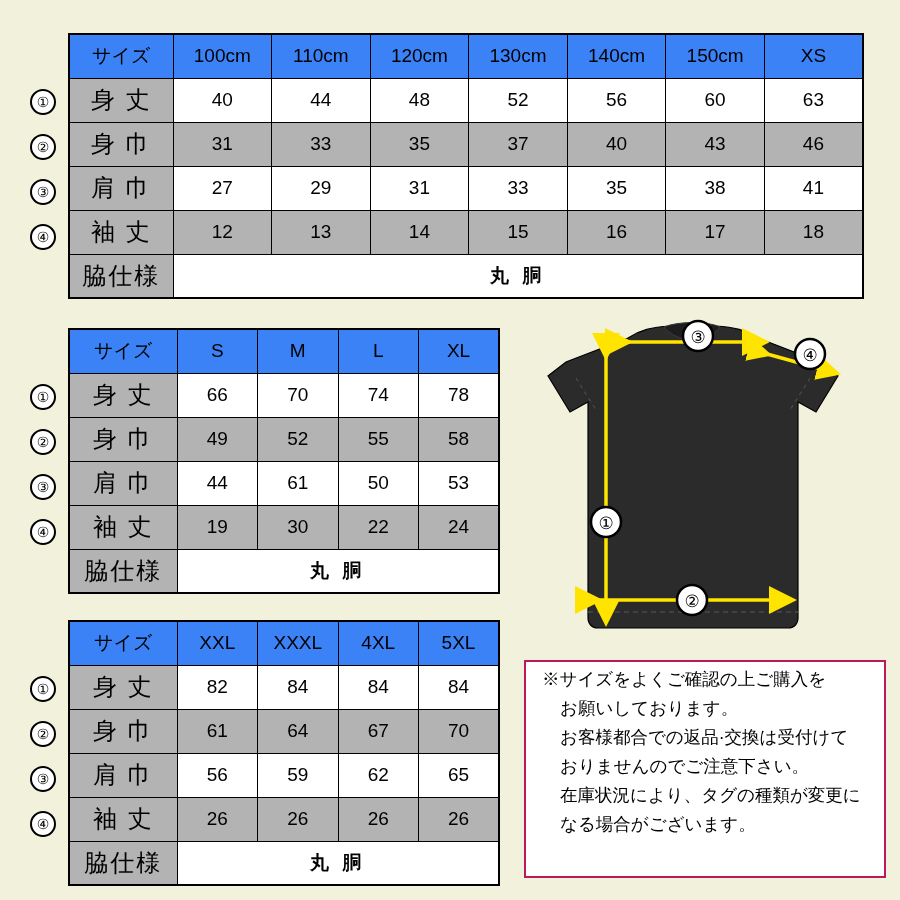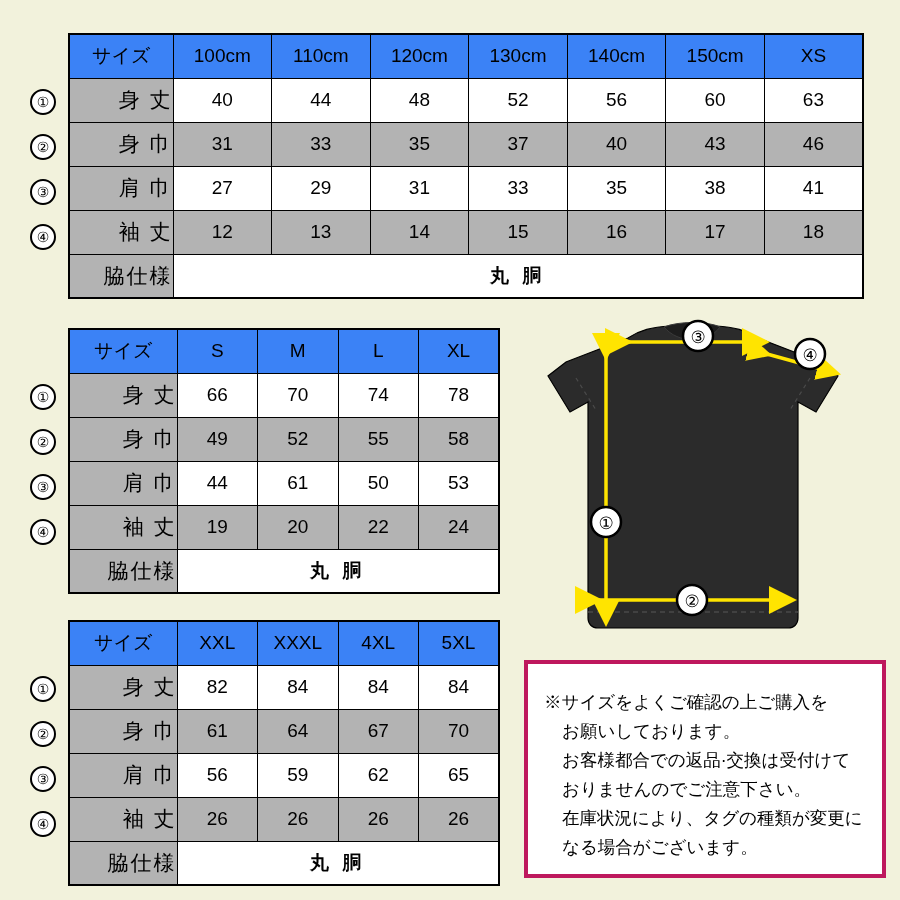--- a/index.html
+++ b/index.html
@@ -24,21 +24,21 @@
     border: 1.5px solid #000;
     text-align:center;
     vertical-align: middle;
     font-weight: normal;
     font-size: 19px;
     color:#000;
     height: 44px;
     padding: 0;
   }
   table.sz .hdr { background:#3b82f6; font-size:19px; }
-  table.sz .rowlabel { background:#b3b3b3; font-size:21px; letter-spacing:2px;text-align:right; }
+  table.sz .rowlabel { background:#b3b3b3; font-size:24px; letter-spacing:2px; }
   table.sz .shade { background:#b3b3b3; }
   table.sz .white { background:#ffffff; }
   table.sz .merged { background:#ffffff; font-size:19px; letter-spacing:4px;font-weight:bold; }
 
   
   .tblwrap { position:absolute; }
   .marks { position:absolute; left:-38px; top:0; width:34px; }
   .mark {
     position:absolute; left:0;
     width:26px; height:26px;
@@ -62,22 +62,22 @@
   #t3 { width:432px; }
 
   
   #shirt { position:absolute; left:520px; top:318px; width:372px; height:330px; }
 
   
   #note {
     position:absolute; left:524px; top:660px;
     width:362px; height:218px;
     background:#ffffff;
-    border:4px solid #be185d;
-    padding:24px 14px 10px 16px;
+    border:2px solid #be185d;
+    padding:3px 14px 10px 16px;
   }
   #note p {
     margin:0;
     font-size:17.5px;
     line-height:29px;
     color:#000;
     letter-spacing:0px;
   }
   #note p.ind { padding-left:18px; }
 </style>
@@ -203,21 +203,21 @@
       <tr>
         <td class="rowlabel">肩 巾</td>
         <td class="white">44</td>
         <td class="white">61</td>
         <td class="white">50</td>
         <td class="white">53</td>
       </tr>
       <tr>
         <td class="rowlabel">袖 丈</td>
         <td class="shade">19</td>
-        <td class="shade">20</td>
+        <td class="shade">30</td>
         <td class="shade">22</td>
         <td class="shade">24</td>
       </tr>
       <tr>
         <td class="rowlabel">脇仕様</td>
         <td class="merged" colspan="4">丸 胴</td>
       </tr>
     </tbody>
       </table>
   </div>

